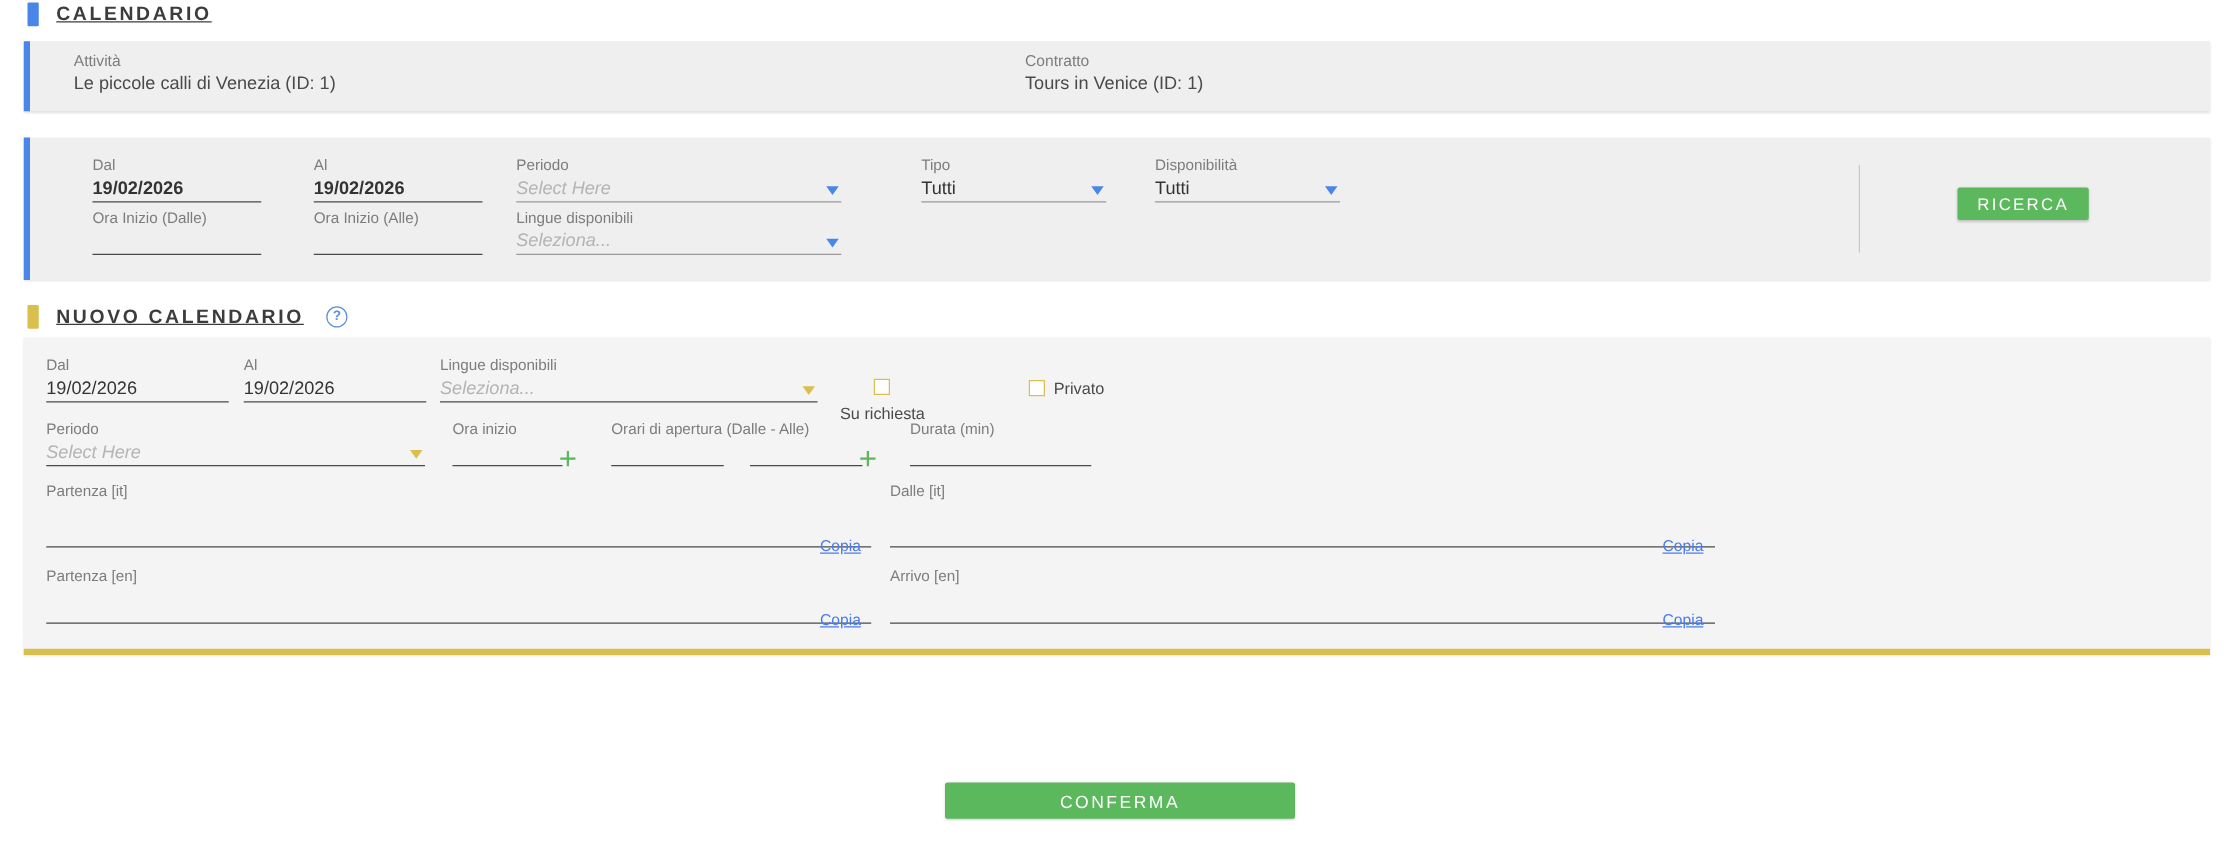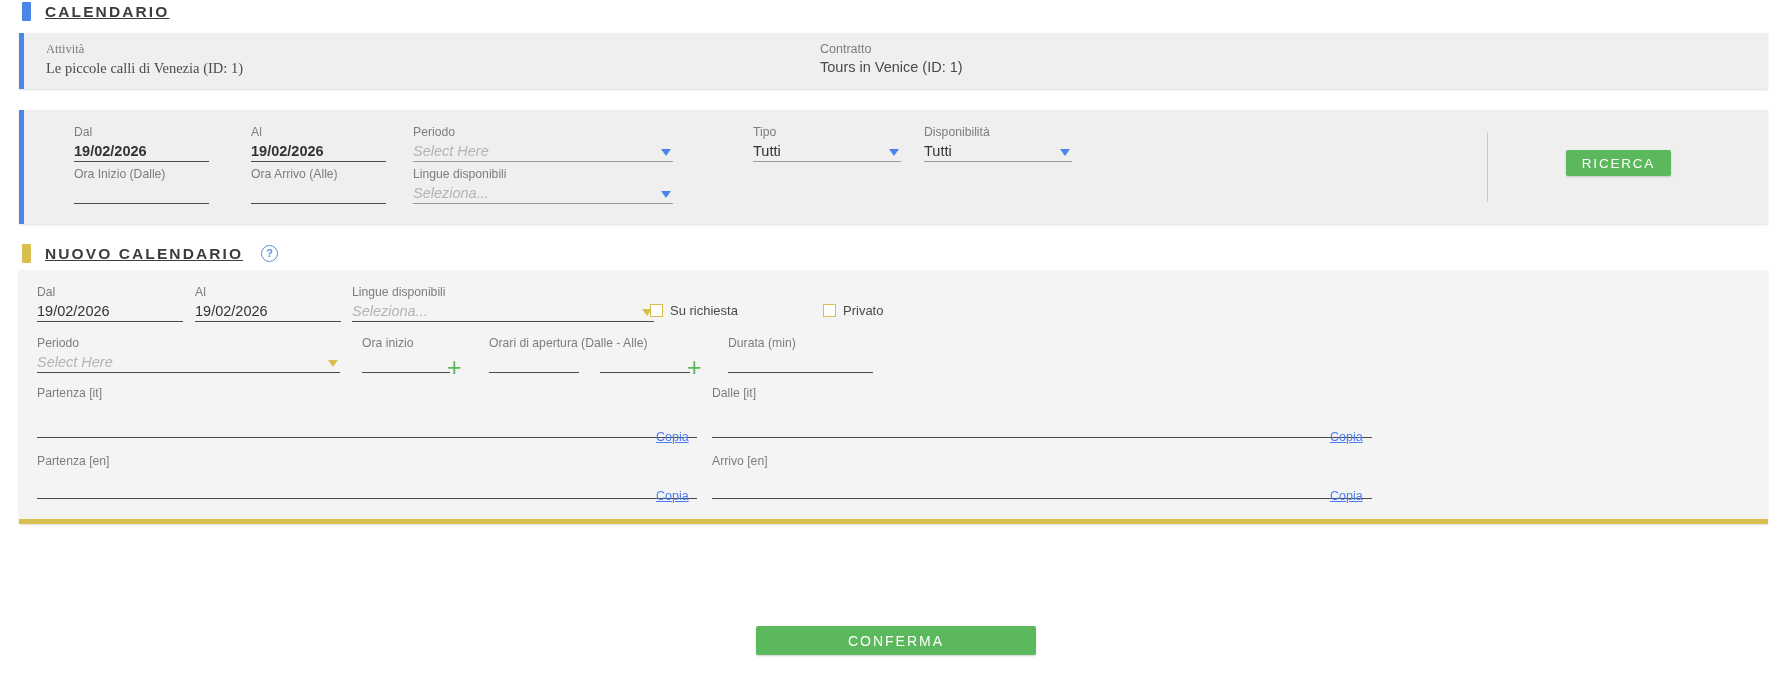--- a/index.html
+++ b/index.html
@@ -209,21 +209,21 @@
 <body>
 
 <div class="page">
 
   <div class="section-header" id="hdr-calendario">
     <span class="sec-bar blue"></span>
     <span class="sec-title">CALENDARIO</span>
   </div>
 
   <div class="panel accent-left" id="info-panel">
-    <div class="info-cell" style="left:27px;font-family:Liberation Serif, serif;">
+    <div class="info-cell" style="left:40px;">
       <div class="info-label">Attività</div>
       <div class="info-value">Le piccole calli di Venezia (ID: 1)</div>
     </div>
     <div class="info-cell" style="left:781px;margin-left:20px;">
       <div class="info-label">Contratto</div>
       <div class="info-value">Tours in Venice (ID: 1)</div>
     </div>
   </div>
 
   <div class="panel accent-left" id="search-panel">
@@ -243,21 +243,21 @@
     </div>
 
     <div class="field" style="left:232px; top:15px; width:135px;">
       <div class="f-label">Al</div>
       <div class="f-line">
         <span class="f-val bold">19/02/2026</span>
       </div>
     </div>
 
     <div class="field" style="left:232px; top:57px; width:135px;">
-      <div class="f-label">Ora Arrivo (Alle)</div>
+      <div class="f-label">Ora Inizio (Alle)</div>
       <div class="f-line">
         <span class="f-val"></span>
       </div>
     </div>
 
     <div class="field" style="left:394px; top:15px; width:260px;">
       <div class="f-label">Periodo</div>
       <div class="f-line light">
         <span class="f-ph">Select Here</span>
         <span class="caret blue"></span>
@@ -265,21 +265,21 @@
     </div>
 
     <div class="field" style="left:394px; top:57px; width:260px;">
       <div class="f-label">Lingue disponibili</div>
       <div class="f-line light">
         <span class="f-ph">Seleziona...</span>
         <span class="caret blue"></span>
       </div>
     </div>
 
-    <div class="field" style="left:718px; top:15px; width:148px;margin-left:16px;">
+    <div class="field" style="left:718px; top:15px; width:148px;">
       <div class="f-label">Tipo</div>
       <div class="f-line light">
         <span class="f-val">Tutti</span>
         <span class="caret blue"></span>
       </div>
     </div>
 
     <div class="field" style="left:905px; top:15px; width:148px;">
       <div class="f-label">Disponibilità</div>
       <div class="f-line light">
@@ -316,21 +316,21 @@
     </div>
 
     <div class="field" style="left:333px; top:15px; width:302px;">
       <div class="f-label">Lingue disponibili</div>
       <div class="f-line">
         <span class="f-ph">Seleziona...</span>
         <span class="caret gold"></span>
       </div>
     </div>
 
-    <div class="cb-wrap" style="left:631px; top:33px;">
+    <div class="cb-wrap" style="left:653px; top:33px;flex-direction:column;">
       <span class="cb-box"></span>
       <span class="cb-label">Su richiesta</span>
     </div>
 
     <div class="cb-wrap" style="left:804px; top:33px;">
       <span class="cb-box"></span>
       <span class="cb-label">Privato</span>
     </div>
 
     <div class="field" style="left:18px; top:66px; width:303px;">

